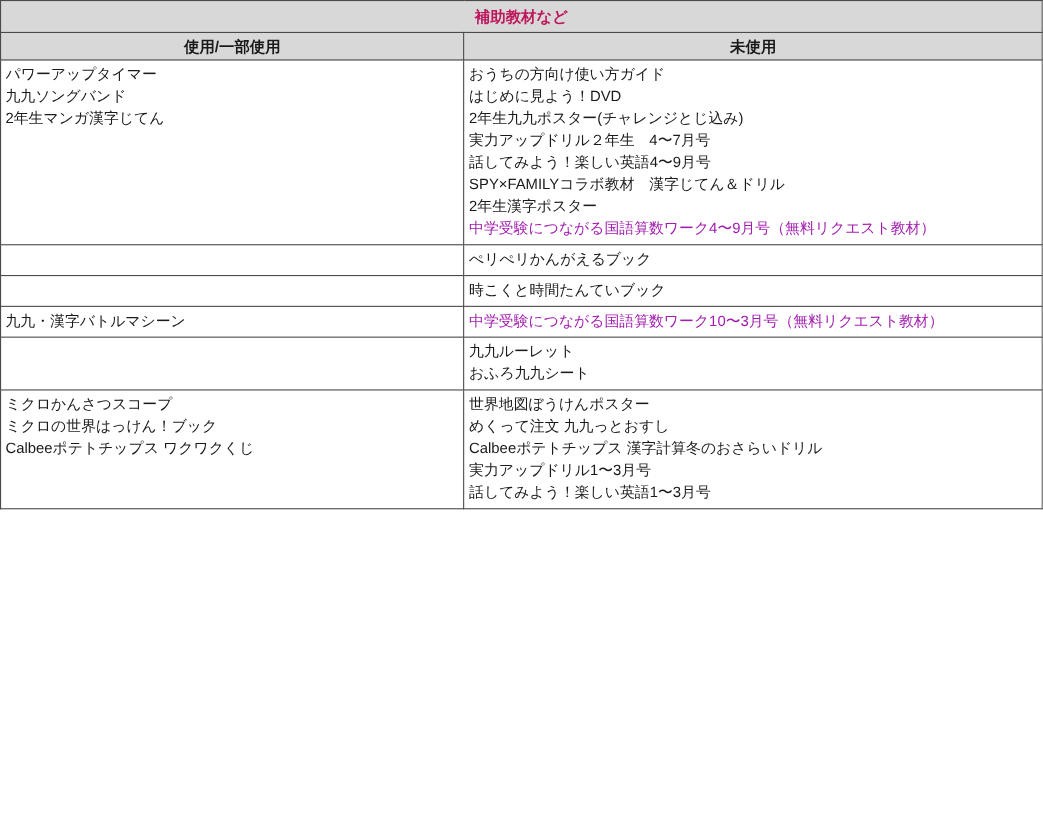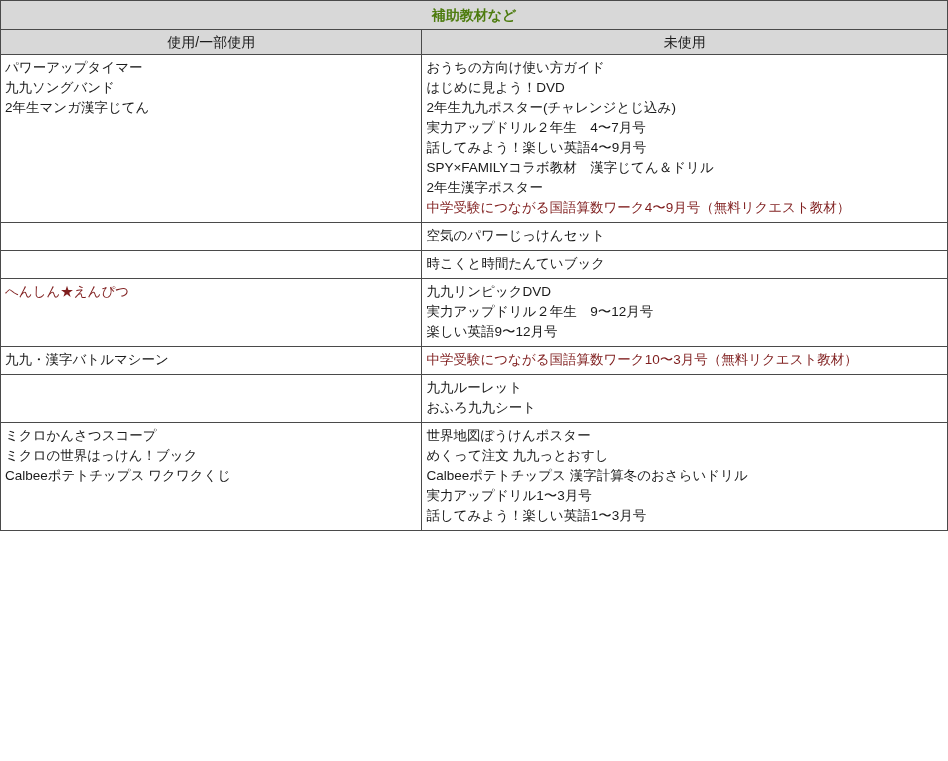--- a/index.html
+++ b/index.html
@@ -29,45 +29,45 @@
     padding: 0;
   }
   .title-cell {
     background: #d8d8d8;
     text-align: center;
     font-size: 14px;
     font-weight: bold;
     height: 28px;
     line-height: 28px;
     padding: 0 4px;
-    color: #4d7c0f;
+    color: #be185d;
   }
   .hdr-cell {
     background: #d8d8d8;
     text-align: center;
     font-size: 14px;
-    font-weight: normal;
+    font-weight: bold;
     height: 24px;
     line-height: 24px;
     color: #1a1a1a;
   }
   .col-left { width: 421px; }
   .col-right { width: 525px; }
 
   .cell-inner {
     padding: 3px 4px 4px 4px;
     font-size: 13.5px;
     line-height: 20px;
   }
   .line {
     white-space: nowrap;
     overflow: hidden;
   }
   .muted {
-    color: #7f1d1d;
+    color: #a21caf;
   }
   .pad-extra {
     padding-left: 7px;
   }
 </style>
 </head>
 <body>
 
 <div class="sheet">
   <table class="tbl">
@@ -103,45 +103,31 @@
               <div class="line muted">中学受験につながる国語算数ワーク4〜9月号（無料リクエスト教材）</div>
             </div>
           </td>
         </tr>
         <tr>
           <td>
             <div class="cell-inner">&nbsp;</div>
           </td>
           <td>
             <div class="cell-inner">
-              <div class="line">空気のパワーじっけんセット</div>
+              <div class="line">ぺリぺリかんがえるブック</div>
             </div>
           </td>
         </tr>
         <tr>
           <td>
             <div class="cell-inner">&nbsp;</div>
           </td>
           <td>
             <div class="cell-inner">
               <div class="line">時こくと時間たんていブック</div>
-            </div>
-          </td>
-        </tr>
-        <tr>
-          <td>
-            <div class="cell-inner">
-              <div class="line muted">へんしん★えんぴつ</div>
-            </div>
-          </td>
-          <td>
-            <div class="cell-inner">
-              <div class="line">九九リンピックDVD</div>
-              <div class="line">実力アップドリル２年生　9〜12月号</div>
-              <div class="line">楽しい英語9〜12月号</div>
             </div>
           </td>
         </tr>
         <tr>
           <td>
             <div class="cell-inner">
               <div class="line">九九・漢字バトルマシーン</div>
             </div>
           </td>
           <td>

